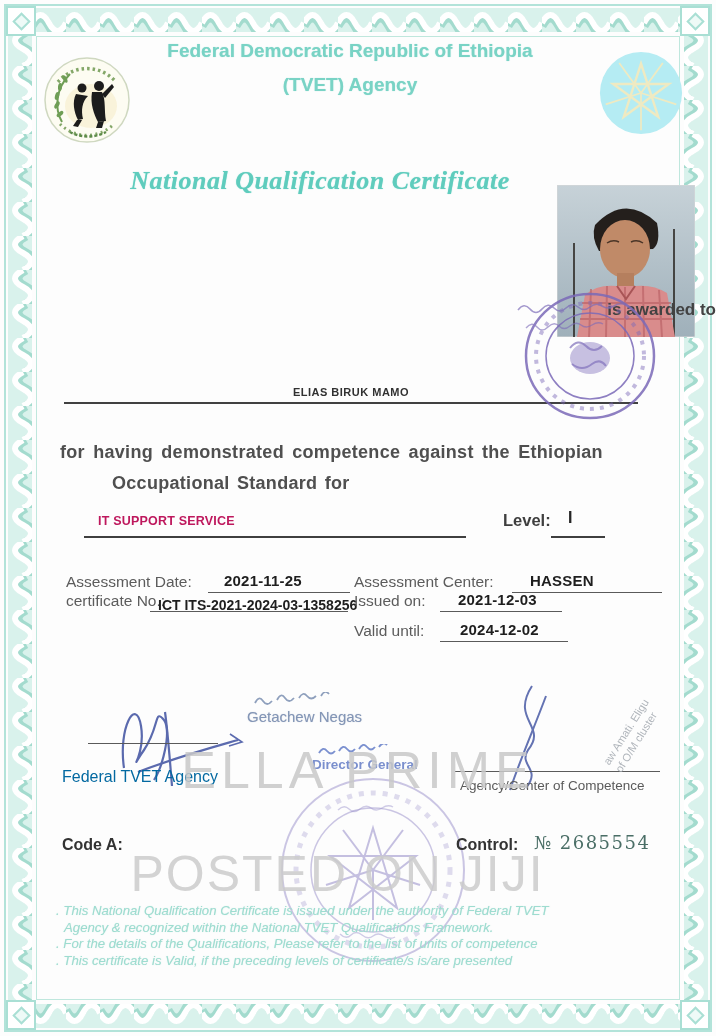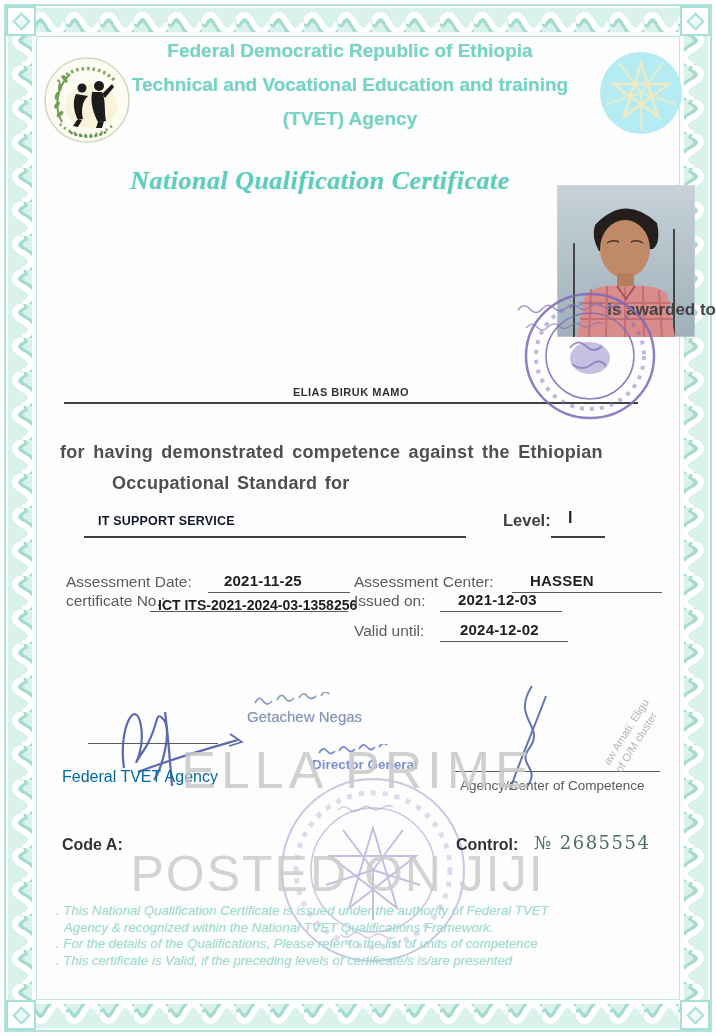--- a/index.html
+++ b/index.html
@@ -30,21 +30,21 @@
   .awarded{position:absolute;left:0;top:300px;width:716px;text-align:right;
     font-size:17px;font-weight:600;color:#424242;}
   .name-line{position:absolute;left:64px;top:386px;width:574px;text-align:center;
     border-bottom:2px solid #414141;padding-bottom:4px;
     font-size:11px;font-weight:bold;letter-spacing:.5px;color:#313131;}
   .statement1{position:absolute;left:60px;top:442px;width:640px;
     font-size:18px;font-weight:bold;color:#4f4f4f;letter-spacing:.3px;word-spacing:3px;}
   .statement2{position:absolute;left:112px;top:473px;font-size:18px;font-weight:bold;
     color:#4f4f4f;letter-spacing:.3px;word-spacing:2px;}
 
-  .occupation{position:absolute;left:98px;top:514px;font-size:12.5px;font-weight:bold;color:#0f172a;letter-spacing:.2px;}
+  .occupation{position:absolute;left:98px;top:514px;font-size:12.5px;font-weight:bold;color:#be185d;letter-spacing:.2px;}
   .level-label{position:absolute;left:503px;top:511px;font-size:16.5px;font-weight:bold;color:#3f3f3f;}
   .level-value{position:absolute;left:568px;top:509px;font-size:16px;font-weight:bold;color:#262626;}
 
   .u{position:absolute;border-bottom:1.5px solid #5a5a5a;}
   .u-dark{border-bottom:2px solid #3f3f3f;}
 
   .lbl{position:absolute;font-size:15.5px;color:#5c5c5c;}
   .val{position:absolute;font-size:15px;font-weight:bold;color:#1e1e1e;letter-spacing:.2px;}
   .val-small{font-size:14px;letter-spacing:0;}
 
@@ -171,21 +171,20 @@
       <line x1="44" y1="44" x2="66.3" y2="13.3" stroke-width="1.8"></line>
       <line x1="44" y1="44" x2="80.1" y2="55.7" stroke-width="1.8"></line>
       <line x1="44" y1="44" x2="44" y2="82" stroke-width="1.8"></line>
       <line x1="44" y1="44" x2="7.9" y2="55.7" stroke-width="1.8"></line>
       <line x1="44" y1="44" x2="21.7" y2="13.3" stroke-width="1.8"></line>
     </g>
   </svg>
 
   <div class="header-text">
     <div>Federal Democratic Republic of Ethiopia</div>
-    <div>Technical and Vocational Education and training</div>
     <div>(TVET) Agency</div>
   </div>
 
   <div class="cert-title">National Qualification Certificate</div>
 
   <svg class="abs" style="left:557px;top:185px;" width="138" height="152" viewBox="0 0 138 152">
     <defs>
         <linearGradient id="pg" x1="0" y1="0" x2="0" y2="1">
       <stop offset="0" stop-color="#c7d2d8"></stop>
           <stop offset="1" stop-color="#9fb0ba"></stop>

